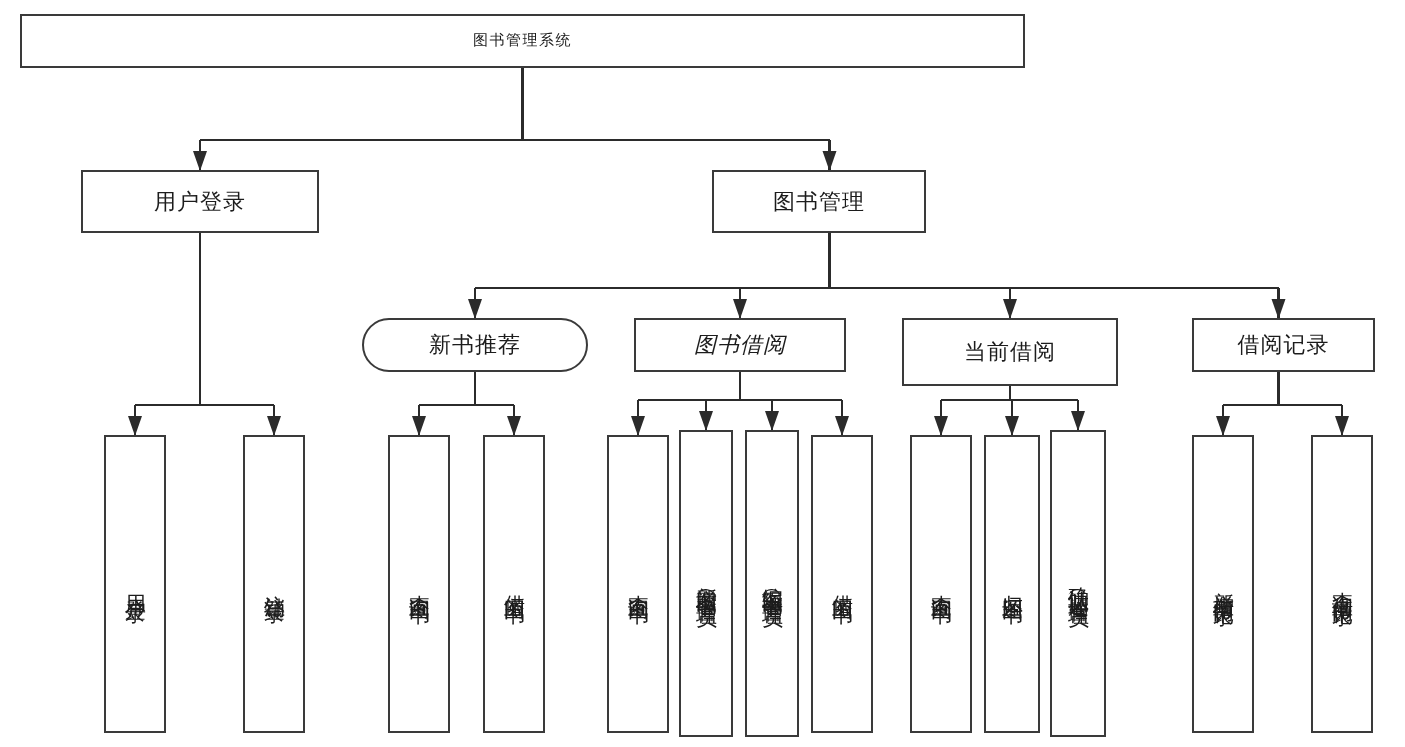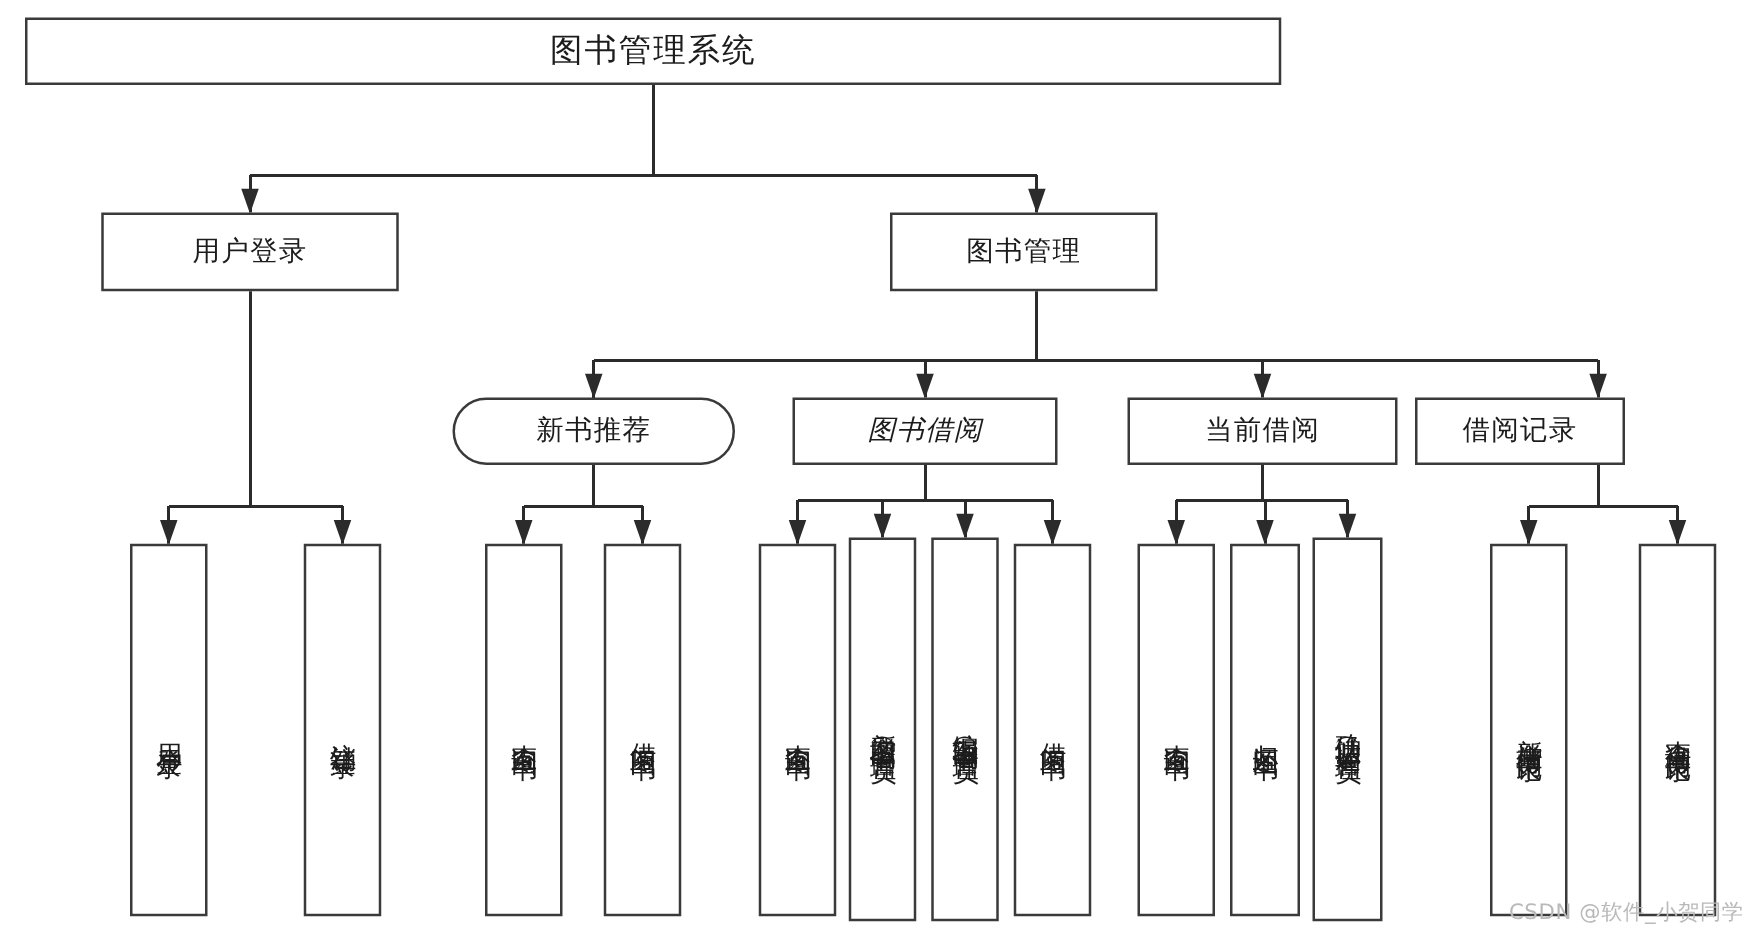--- a/index.html
+++ b/index.html
@@ -34,21 +34,21 @@
     color:#1c1c1c;
     line-height:1.18;
     white-space:nowrap;
     text-align:center;
   }
   
   .node.h .label{
     font-size:22px;
     letter-spacing:1px;
   }
-  .node.root .label{ font-size:26px; letter-spacing:1.5px;font-family:Liberation Serif, serif; }
+  .node.root .label{ font-size:15px; letter-spacing:1.5px;font-family:Liberation Serif, serif; }
   
   .node.v{
     border-width:2px;
   }
   .node.v .label{
     writing-mode:vertical-rl;
     text-orientation:upright;
     font-size:21px;
     letter-spacing:3px;
     line-height:1;
@@ -133,24 +133,24 @@
       </div>
       <div class="node h" style="left: 712px; top: 170px; width: 214px; height: 63px; border-color: rgb(58, 58, 58); background: rgb(255, 255, 255);">
         <span class="label" style="color: rgb(28, 28, 28);">图书管理</span>
       </div>
       <div class="node h" style="left: 362px; top: 318px; width: 226px; height: 54px; border-color: rgb(58, 58, 58); background: rgb(255, 255, 255); border-radius: 27px;">
         <span class="label" style="color: rgb(28, 28, 28);">新书推荐</span>
       </div>
       <div class="node h" style="left: 634px; top: 318px; width: 212px; height: 54px; border-color: rgb(58, 58, 58); background: rgb(255, 255, 255);">
         <span class="label" style="color: rgb(28, 28, 28); font-style: italic;">图书借阅</span>
       </div>
-      <div class="node h" style="left: 902px; top: 318px; width: 216px; height: 54px; border-color: rgb(58, 58, 58); background: rgb(255, 255, 255);">
+      <div class="node h" style="left: 902px; top: 318px; width: 216px; height: 68px; border-color: rgb(58, 58, 58); background: rgb(255, 255, 255);">
         <span class="label" style="color: rgb(28, 28, 28);">当前借阅</span>
       </div>
-      <div class="node h" style="left: 1132px; top: 318px; width: 168px; height: 54px; border-color: rgb(58, 58, 58); background: rgb(255, 255, 255);">
+      <div class="node h" style="left: 1192px; top: 318px; width: 183px; height: 54px; border-color: rgb(58, 58, 58); background: rgb(255, 255, 255);">
         <span class="label" style="color: rgb(28, 28, 28);">借阅记录</span>
       </div>
       <div class="node v" style="left: 104px; top: 435px; width: 62px; height: 298px; border-color: rgb(58, 58, 58); background: rgb(255, 255, 255);">
         <span class="label" style="color: rgb(28, 28, 28);">用户登录</span>
       </div>
       <div class="node v" style="left: 243px; top: 435px; width: 62px; height: 298px; border-color: rgb(58, 58, 58); background: rgb(255, 255, 255);">
         <span class="label" style="color: rgb(28, 28, 28);">注销登录</span>
       </div>
       <div class="node v" style="left: 388px; top: 435px; width: 62px; height: 298px; border-color: rgb(58, 58, 58); background: rgb(255, 255, 255);">
         <span class="label" style="color: rgb(28, 28, 28);">查询图书</span>
@@ -179,14 +179,13 @@
       <div class="node v" style="left: 1050px; top: 430px; width: 56px; height: 307px; border-color: rgb(58, 58, 58); background: rgb(255, 255, 255);">
         <span class="label" style="color: rgb(28, 28, 28);">确认归还（管理员）</span>
       </div>
       <div class="node v" style="left: 1192px; top: 435px; width: 62px; height: 298px; border-color: rgb(58, 58, 58); background: rgb(255, 255, 255);">
         <span class="label" style="color: rgb(28, 28, 28);">新增借阅记录</span>
       </div>
       <div class="node v" style="left: 1311px; top: 435px; width: 62px; height: 298px; border-color: rgb(58, 58, 58); background: rgb(255, 255, 255);">
         <span class="label" style="color: rgb(28, 28, 28);">查询借阅记录</span>
       </div>
     </div>
-  <div id="watermark">CSDN @软件_小贺同学</div>
 </div>
 
 </body></html>

